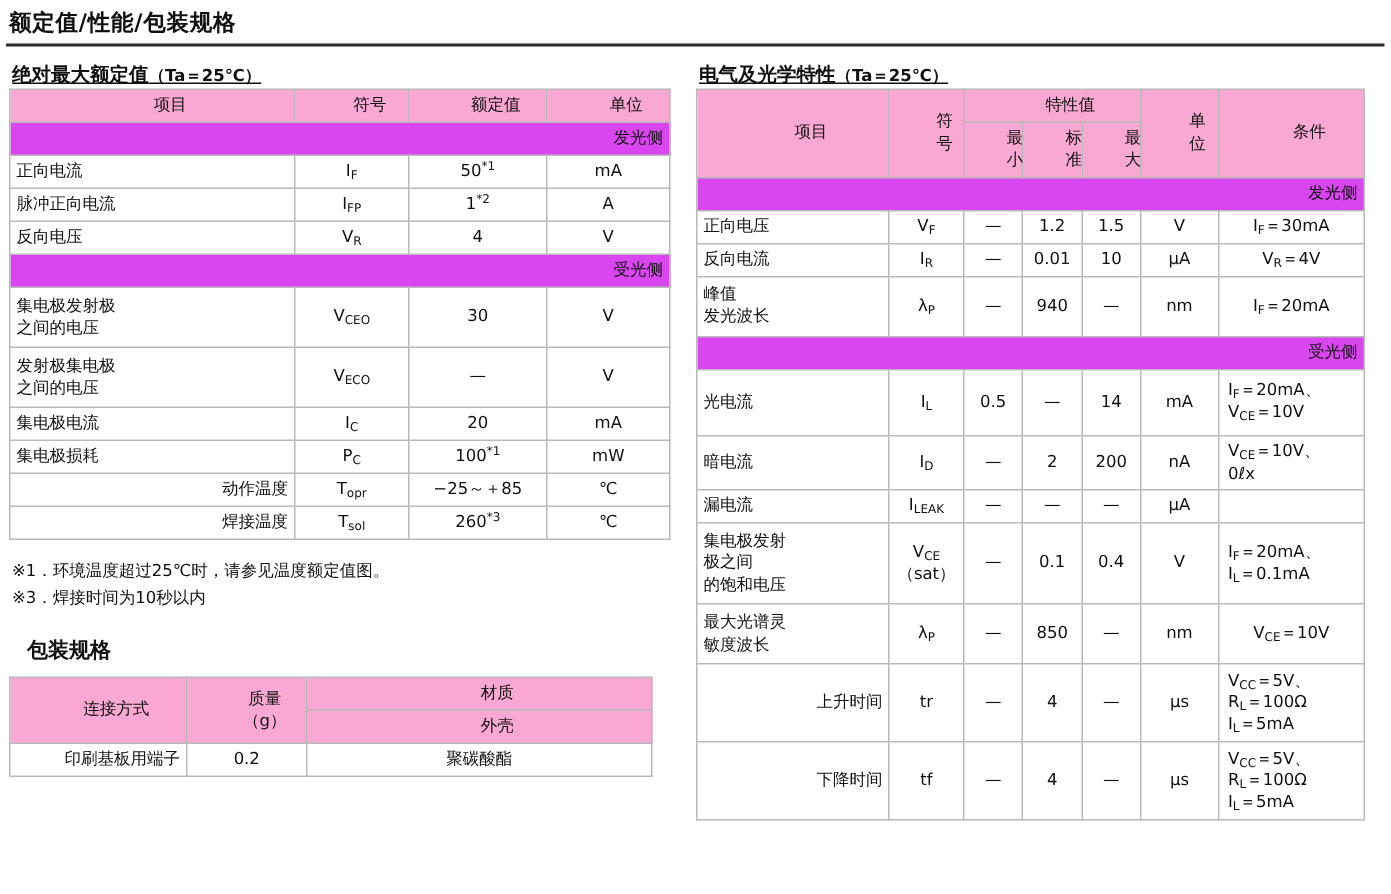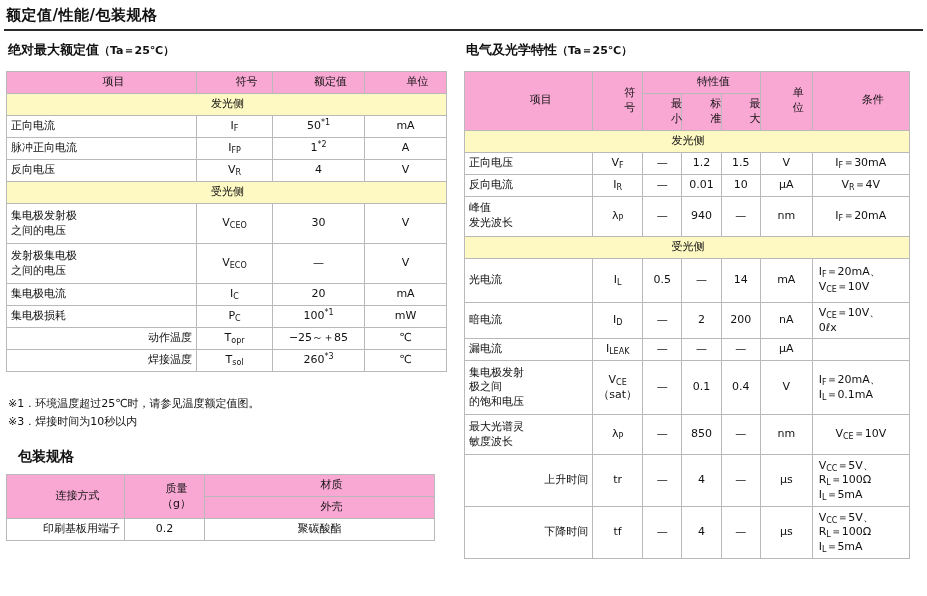--- a/index.html
+++ b/index.html
@@ -30,21 +30,22 @@
     align-items: flex-start;
     padding: 0 6px;
     gap: 18px;
   }
   .col-left { width: 440px; flex: 0 0 440px; }
   .col-right { width: 446px; flex: 0 0 446px; }
 
   .sec-head {
     font-size: 13px;
     font-weight: bold;
-    margin: 0 0 12px 2px;
+    margin: 0 0 0 2px;
+    text-decoration: underline;
   }
   .sec-head .cond {
     font-size: 11px;
     font-weight: bold;
   }
   .sec-head2 {
     font-size: 14px;
     font-weight: bold;
     margin: 18px 0 8px 12px;
   }
@@ -59,37 +60,37 @@
     padding: 3px 4px;
     font-weight: normal;
     font-size: 11px;
     vertical-align: middle;
     text-align: center;
     line-height: 1.35;
     height: 22px;
   }
   thead td, thead th { background: #f9a8d4; padding-left: 28px; }
   .sidehdr {
-    background: #fef9c3;
-    text-align: center;
+    background: #d946ef;
+    text-align: right;
     padding-left: 6px;
   }
   .rowlabel {
     text-align: left;
     padding-left: 4px;
   }
   .rowlabel-flush {
     text-align: right;
     padding-left: 6px;
   }
   sub { font-size: 8px; vertical-align: baseline; position: relative; top: 2px; }
   sup { font-size: 8px; vertical-align: baseline; position: relative; top: -4px; }
 
   .notes {
-    margin-top: 23px;
+    margin-top: 12px;
     font-size: 11px;
     line-height: 1.6;
     padding-left: 2px;
   }
   .notes div { white-space: nowrap; }
 
   .pkg-table { width: 428px; }
   .two-line { line-height: 1.3; }
 </style>
 </head>

